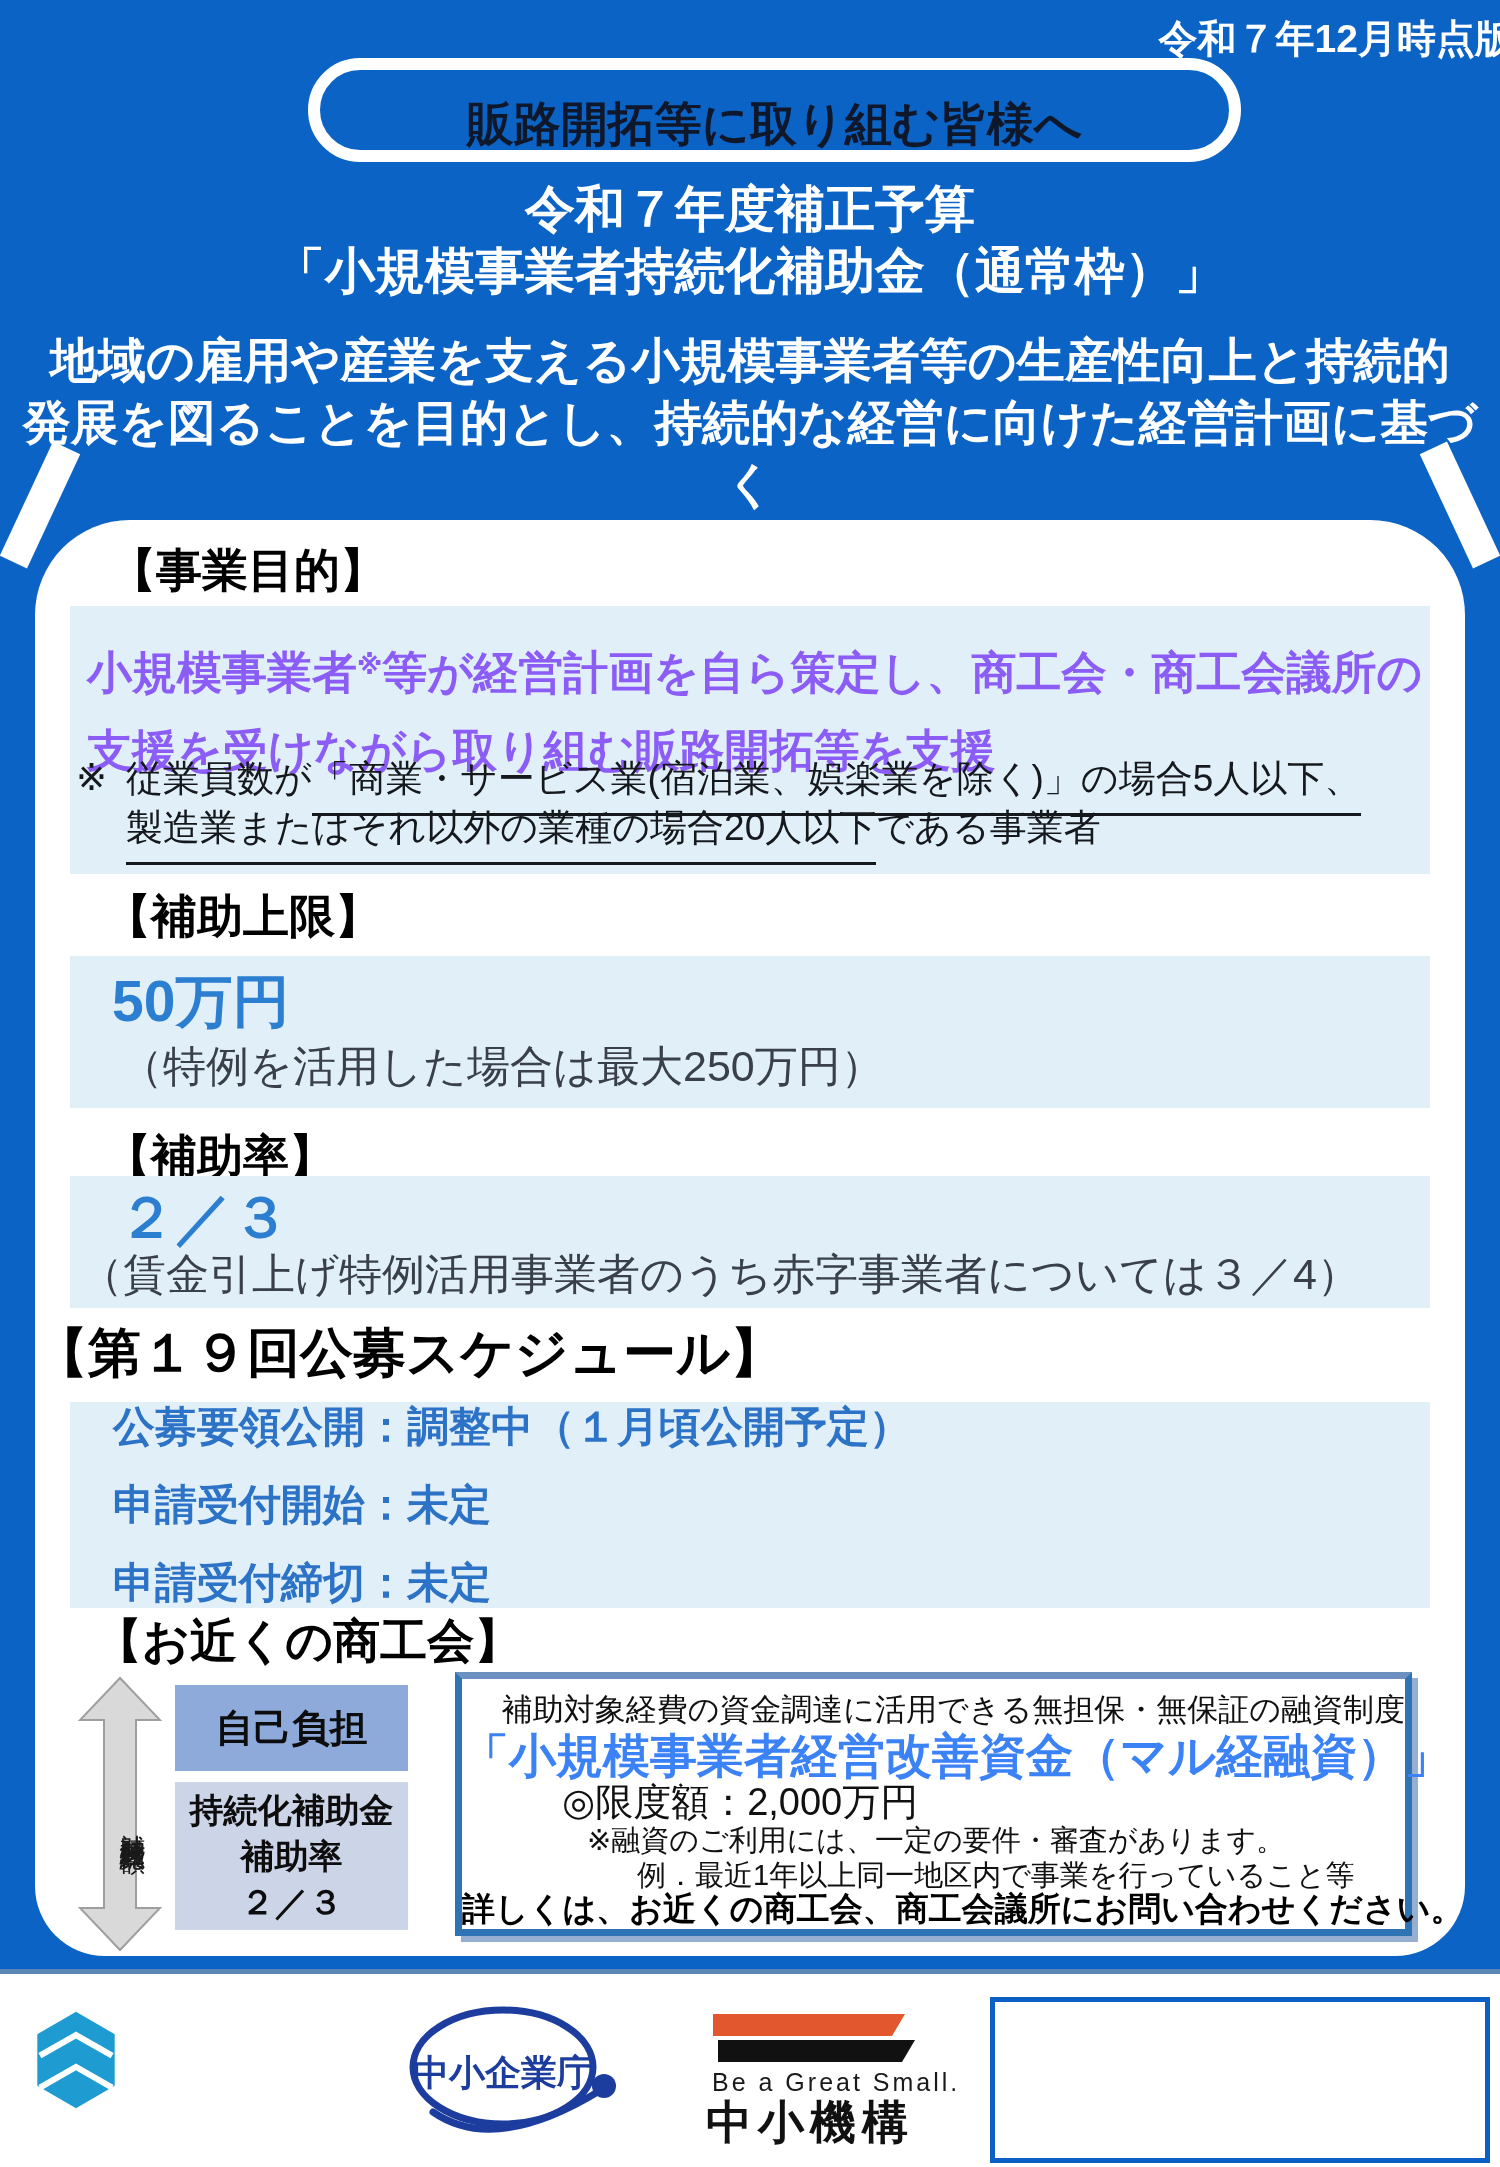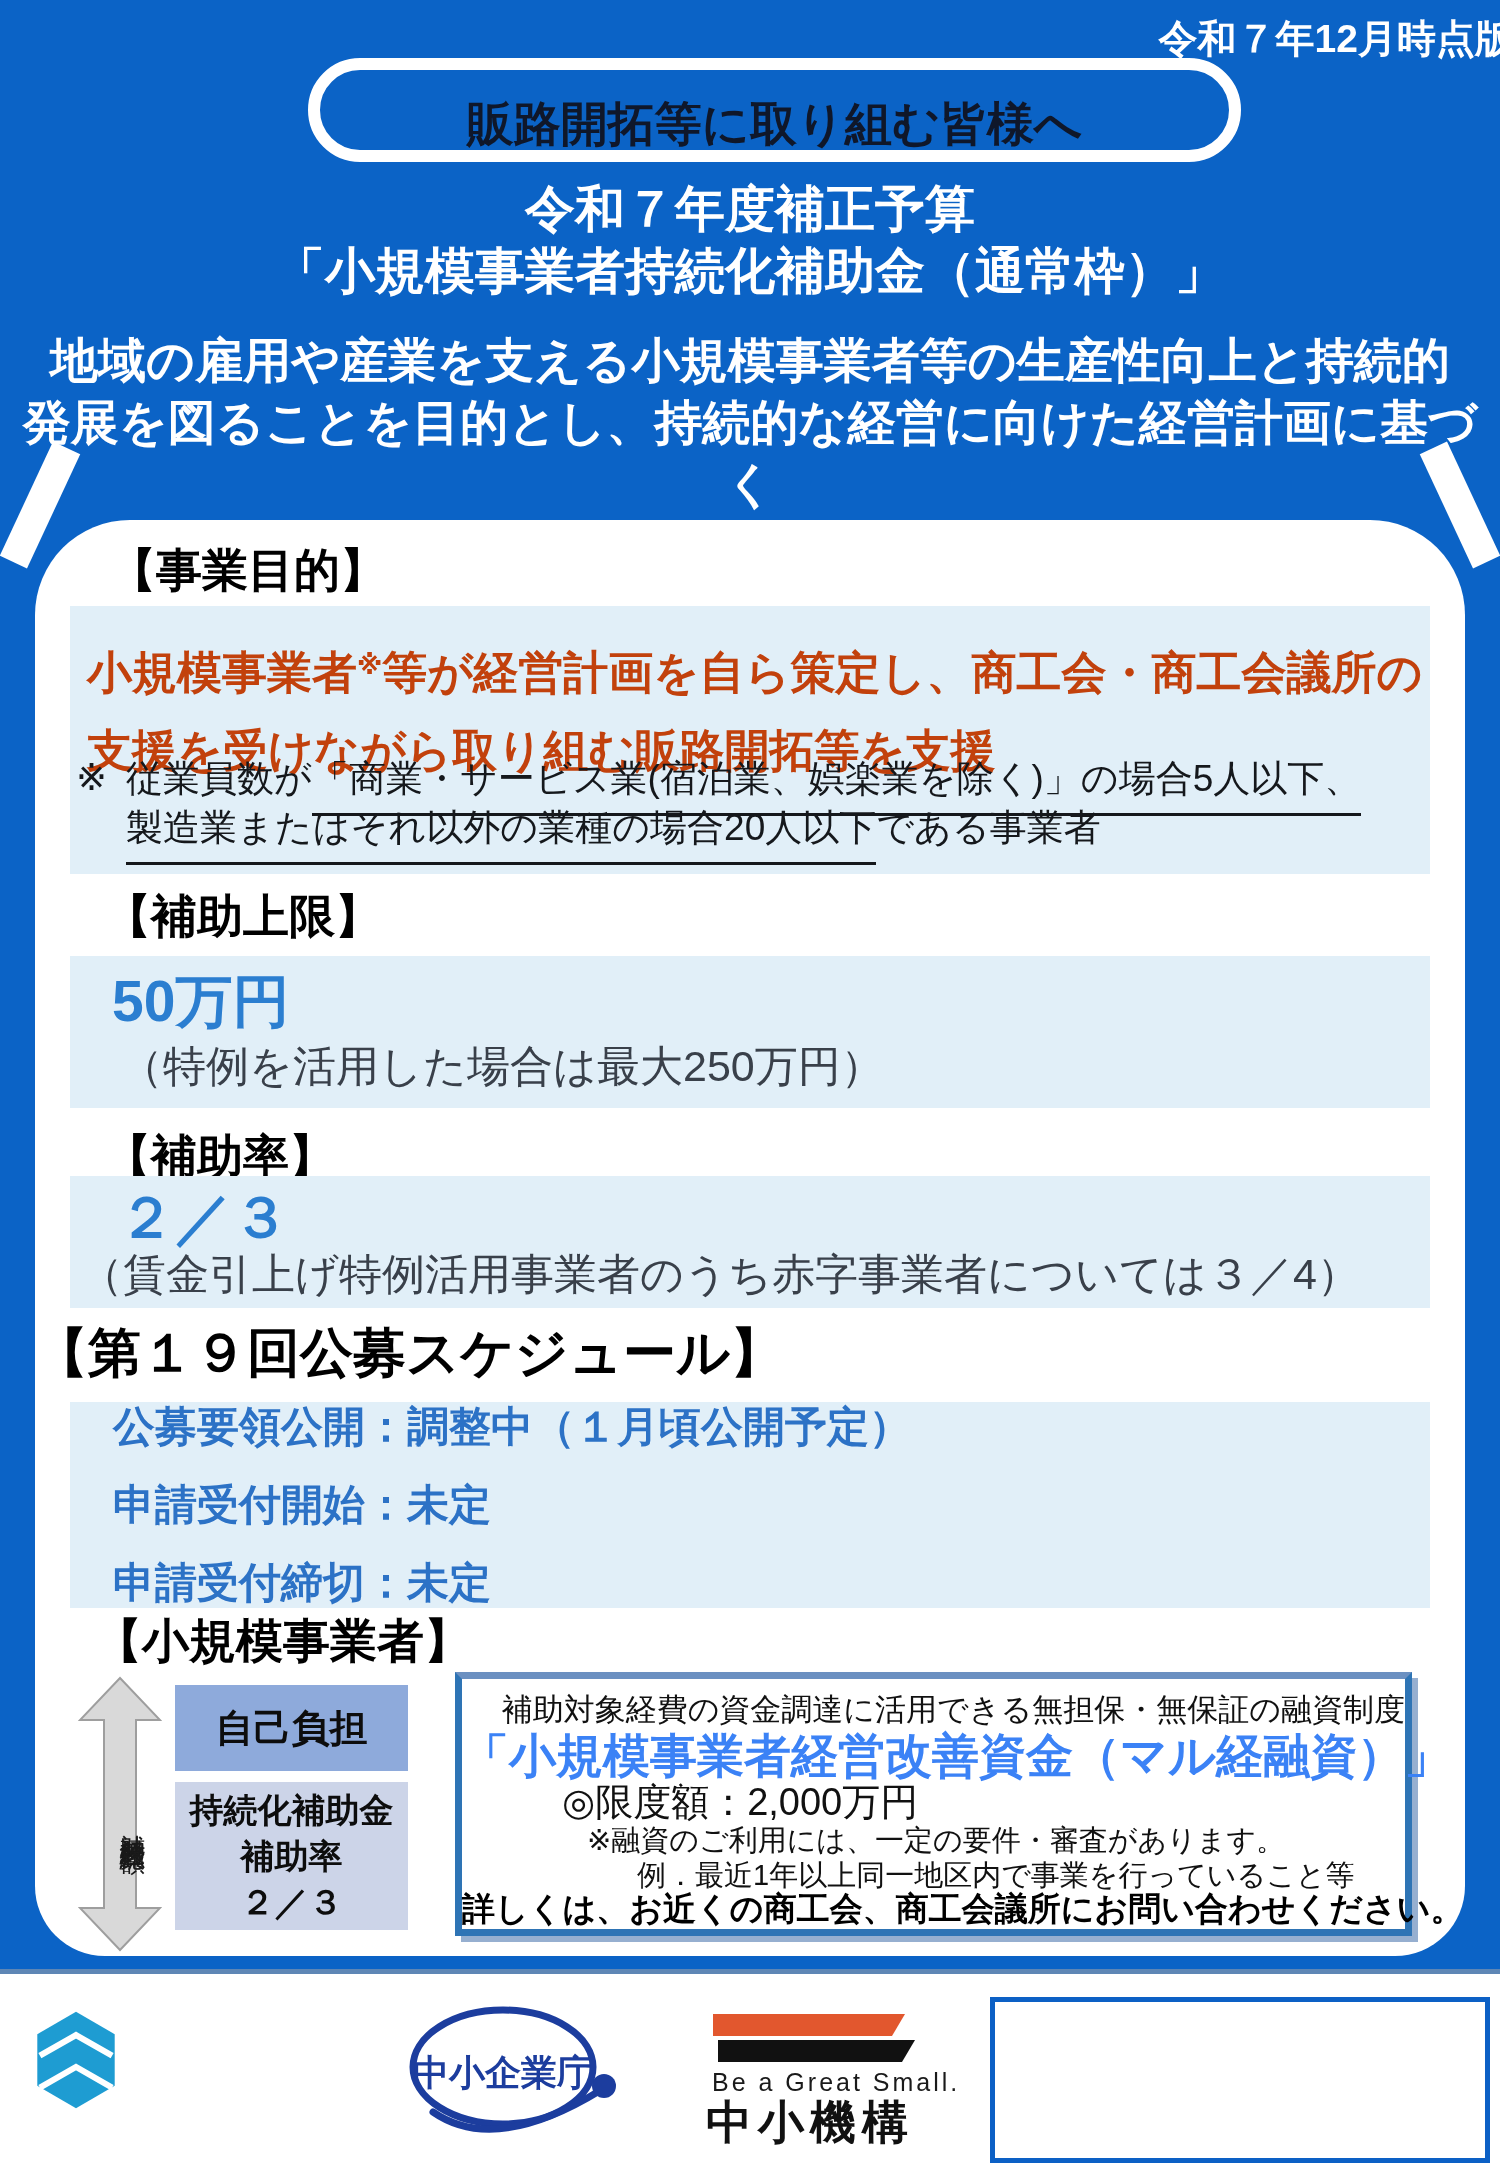--- a/index.html
+++ b/index.html
@@ -22,21 +22,21 @@
   .stripe-right{left:1445px;top:442px;transform:rotate(-25deg);}
   
   .panel{left:35px;top:520px;width:1430px;height:1436px;background:#fff;
          border-radius:95px 95px 70px 70px;z-index:2;}
   .panel .abs{position:absolute;}
   .sec-heading{color:#000;font-size:46px;font-weight:800;white-space:nowrap;}
   .light-box{background:#E1EFF8;}
   
   .purpose-heading{left:75px;top:20px;}
   .purpose-box{left:35px;top:86px;width:1360px;height:268px;}
-  .purpose-main{left:17px;top:20px;width:1330px;color:#c2410c;font-size:45px;font-weight:800;line-height:78px;white-space:nowrap;}
+  .purpose-main{left:17px;top:20px;width:1330px;color:#8b5cf6;font-size:45px;font-weight:800;line-height:78px;white-space:nowrap;}
   .purpose-main sup{font-size:26px;vertical-align:14px;}
   .purpose-note-marker{left:6px;top:150px;color:#15181C;font-size:37px;}
   .purpose-note{left:56px;top:148px;color:#15181C;font-size:37px;line-height:49px;white-space:nowrap;}
   .u{border-bottom:3px solid #15181C;padding-bottom:14px;}
   
   .max-heading{left:70px;top:366px;}
   .max-box{left:35px;top:436px;width:1360px;height:152px;}
   .amount{left:42px;top:8px;color:#2B7ED0;font-size:57px;font-weight:800;white-space:nowrap;}
   .max-note{left:50px;top:82px;color:#39404A;font-size:43px;white-space:nowrap;}
   
@@ -128,21 +128,21 @@
       <div class="abs rate-note">（賃金引上げ特例活用事業者のうち赤字事業者については３／4）</div>
     </div>
 
     <div class="abs sec-heading schedule-heading">【第１９回公募スケジュール】</div>
     <div class="abs light-box schedule-box">
       <div class="schedule-item">公募要領公開：調整中（１月頃公開予定）</div>
       <div class="schedule-item">申請受付開始：未定</div>
       <div class="schedule-item">申請受付締切：未定</div>
     </div>
 
-    <div class="abs sec-heading loan-heading">【小規模事業者】</div>
+    <div class="abs sec-heading loan-heading">【お近くの商工会】</div>
 
     <div class="abs arrow-wrap">
       <svg width="84" height="276" viewBox="0 0 84 276" xmlns="http://www.w3.org/2000/svg">
         <polygon points="42,2 82,44 58,44 58,232 82,232 42,274 2,232 26,232 26,44 2,44" fill="#D9D9D9" stroke="#9E9E9E" stroke-width="2"></polygon>
       </svg>
     </div>
     <div class="abs arrow-label">補助対象経費総額</div>
 
     <div class="abs self-box">
       <span>自己負担</span>

